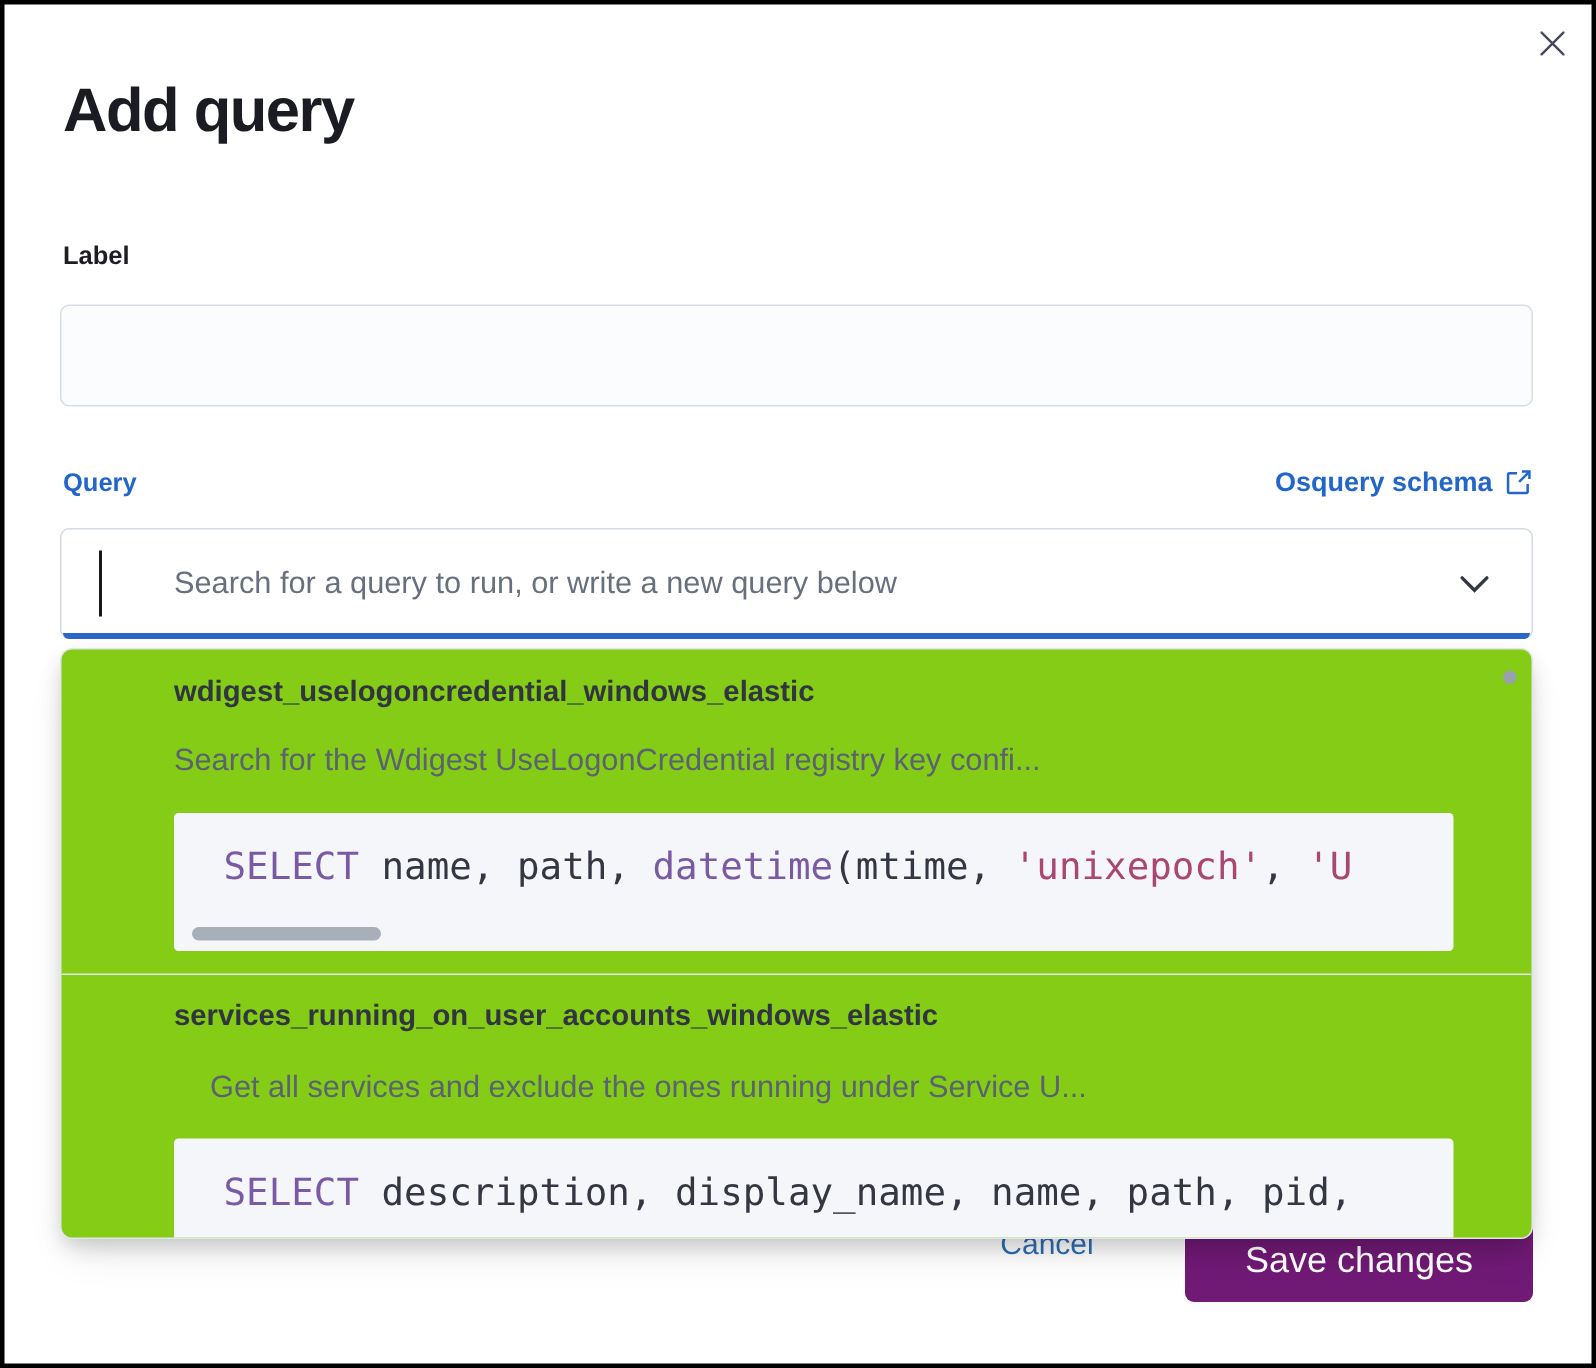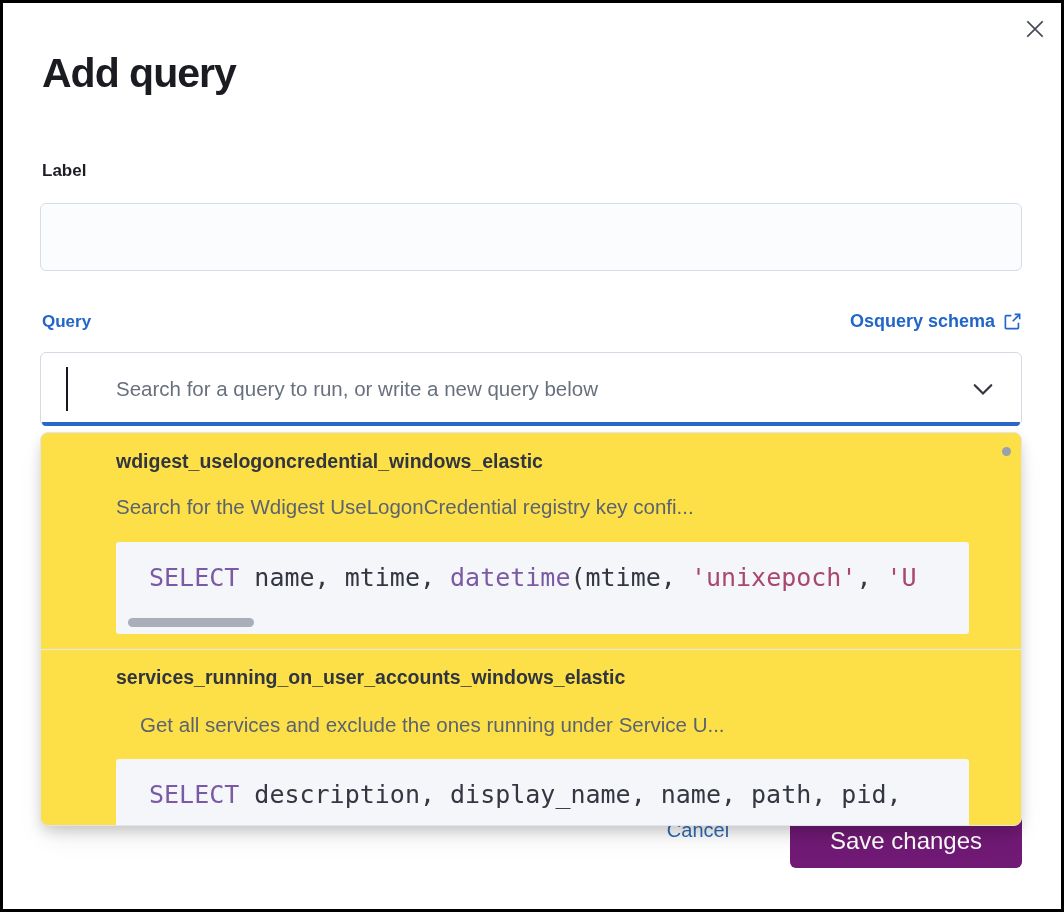--- a/index.html
+++ b/index.html
@@ -29,21 +29,21 @@
   .schema-link{top:311px;right:42px;display:flex;align-items:center;gap:8px;color:#2166c8;font-size:18px;font-weight:700;text-decoration:none;cursor:pointer;}
 
   
   .combo{left:40px;top:352px;width:982px;height:74px;background:#ffffff;border:1px solid #d4dae5;border-radius:6px;box-sizing:border-box;display:flex;align-items:center;}
   .combo::after{content:"";position:absolute;left:1px;right:1px;bottom:-1px;height:4px;background:#2b66c8;border-radius:0 0 4px 4px;}
   .combo-caret{position:absolute;left:25px;top:14px;width:2px;height:44px;background:#16181f;}
   .combo-placeholder{margin-left:28px;font-size:20.5px;color:#69707d;white-space:nowrap;overflow:hidden;flex:1;padding-left:47px;}
   .combo-chevron{margin-right:26px;flex-shrink:0;display:flex;cursor:pointer;}
 
   
-  .dropdown{left:40px;top:432px;width:982px;height:394px;background:#fde047;border:1px solid #e2e5ec;border-radius:8px;box-sizing:border-box;overflow:hidden;z-index:5;
+  .dropdown{left:40px;top:432px;width:982px;height:394px;background:#84cc16;border:1px solid #e2e5ec;border-radius:8px;box-sizing:border-box;overflow:hidden;z-index:5;
     box-shadow:0 6px 14px -2px rgba(0,0,0,0.18), 0 14px 28px -6px rgba(0,0,0,0.10);}
   .v-scroll-dot{position:absolute;right:10px;top:14px;width:9px;height:9px;border-radius:50%;background:#99a1ad;}
   .opt-title{position:absolute;left:75px;font-size:19.5px;font-weight:700;color:#30353f;white-space:nowrap;}
   .opt-desc{position:absolute;left:75px;font-size:20.5px;font-weight:400;color:#5b6270;white-space:nowrap;}
   .opt-code{position:absolute;left:75px;width:853px;background:#f4f6fa;border-radius:3px;box-sizing:border-box;overflow:hidden;}
   .code-line{position:absolute;left:33px;top:21px;font-family:"DejaVu Sans Mono", monospace;font-size:25px;white-space:pre;color:#343741;}
   .tok-kw{color:#7a5aa5;}
   .tok-fn{color:#7a5aa5;}
   .tok-pl{color:#343741;}
   .tok-str{color:#aa476e;text-align:right;}
@@ -98,21 +98,21 @@
 <button class="abs cancel-btn">Cancel</button>
 <button class="abs save-btn">Save changes</button>
 
 <div class="abs dropdown">
   <div class="v-scroll-dot"></div>
 
   <div>
     <div class="opt-title" style="top:17px;">wdigest_uselogoncredential_windows_elastic</div>
     <div class="opt-desc" style="top:62px;">Search for the Wdigest UseLogonCredential registry key confi...</div>
     <div class="opt-code" style="top:109px;height:92px;">
-      <div class="code-line"><span class="tok-kw">SELECT</span><span class="tok-pl"> name, mtime, </span><span class="tok-fn">datetime</span><span class="tok-pl">(mtime, </span><span class="tok-str">'unixepoch'</span><span class="tok-pl">, </span><span class="tok-str">'U</span></div>
+      <div class="code-line"><span class="tok-kw">SELECT</span><span class="tok-pl"> name, path, </span><span class="tok-fn">datetime</span><span class="tok-pl">(mtime, </span><span class="tok-str">'unixepoch'</span><span class="tok-pl">, </span><span class="tok-str">'U</span></div>
       <div class="h-scroll-thumb"></div>
     </div>
   </div>
 
   <div class="opt-divider"></div>
 
   <div>
     <div class="opt-title" style="top:233px;">services_running_on_user_accounts_windows_elastic</div>
     <div class="opt-desc" style="top:280px;margin-left:24px;">Get all services and exclude the ones running under Service U...</div>
     <div class="opt-code" style="top:326px;height:70px;">

